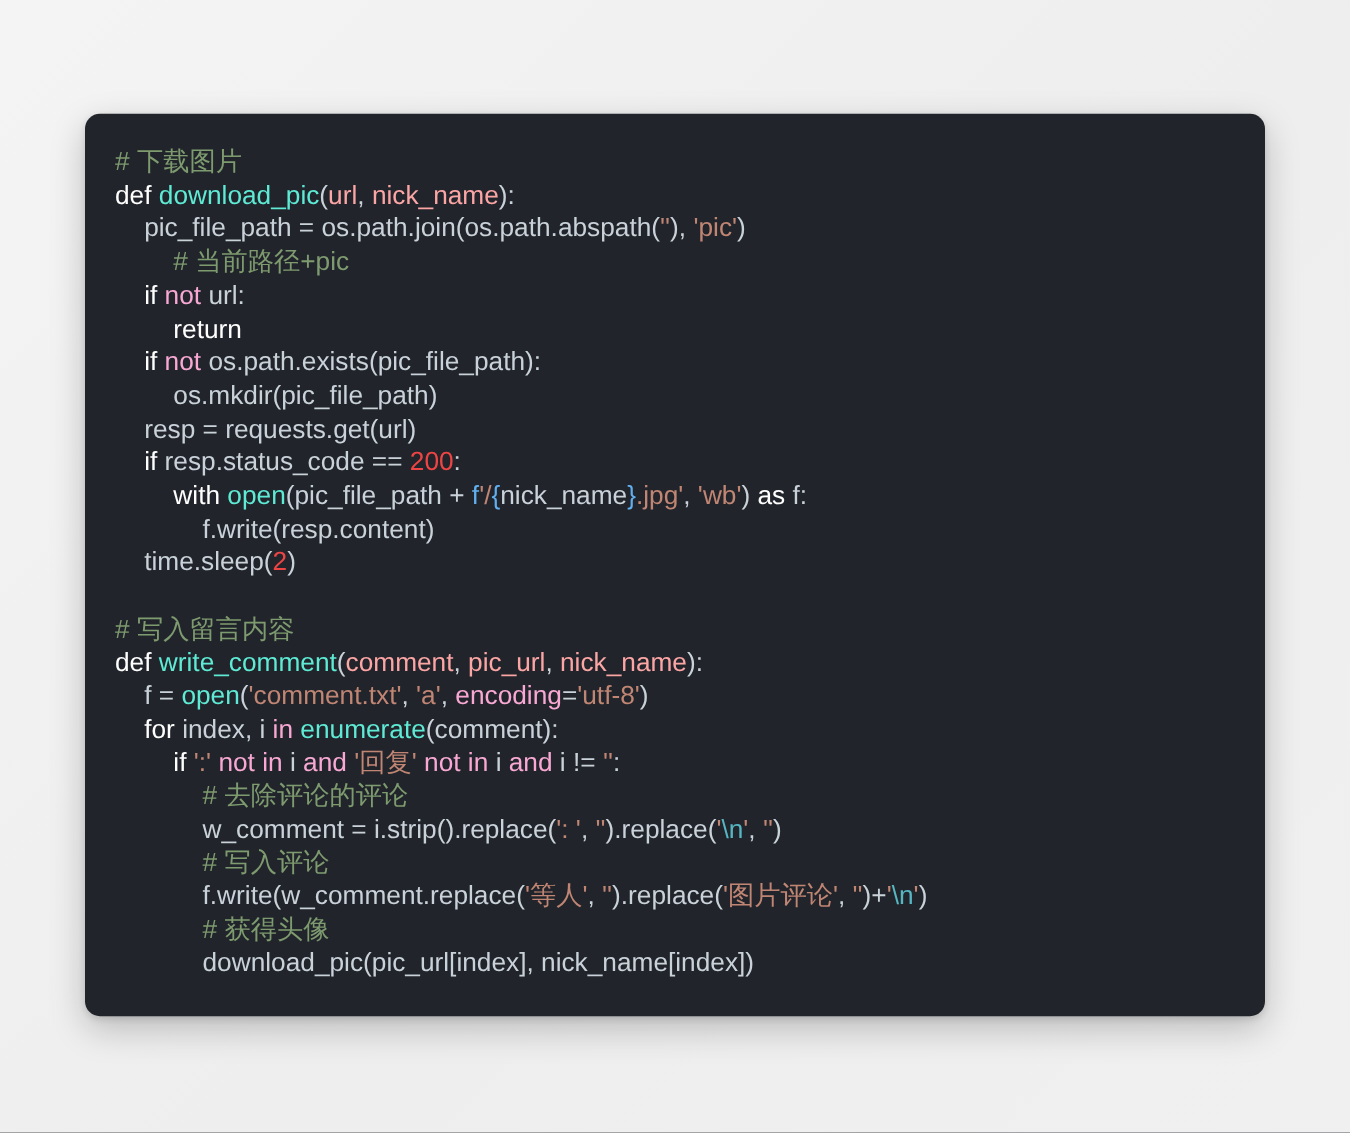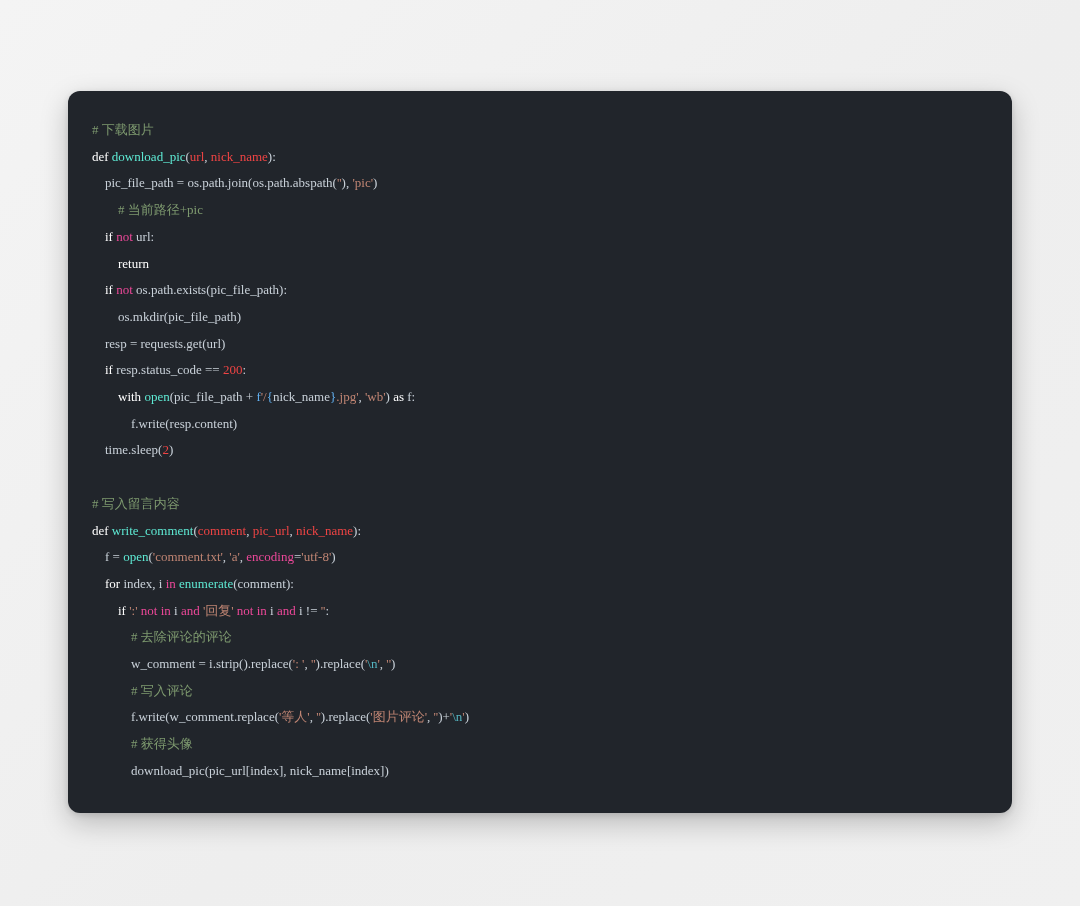--- a/index.html
+++ b/index.html
@@ -32,38 +32,38 @@
     box-sizing: border-box;
     overflow: hidden;
   }
   .code-body {
     padding: 26px 24px 24px 24px;
     box-sizing: border-box;
   }
   pre.code {
     margin: 0;
     padding: 0;
-    font-family: Liberation Serif, serif;
-    font-size: 13px;
+    font-family: Liberation Sans, sans-serif;
+    font-size: 21px;
     line-height: 26.7px;
     color: #abb2bf;
     white-space: pre;
     letter-spacing: 0px;
     -webkit-font-smoothing: antialiased;
   }
   pre.code .ln {
     display: block;
     min-height: 26.7px;
   }
   
   .t-com  { color: #7e9a6f; font-style: normal; }
   .t-kw   { color: #ffffff; }
-  .t-op2  { color: #ec4899; margin-top: 42px; }
+  .t-op2  { color: #f9a8d4; margin-top: 42px; }
   .t-fn   { color: #5eead4; }
-  .t-param{ color: #ef4444; text-align: center; }
+  .t-param{ color: #fca5a5; text-align: center; }
   .t-str  { color: #c08573; }
   .t-num  { color: #ef4444; }
   .t-esc  { color: #56b6c2; }
   .t-brace{ color: #61afef; }
   .t-plain{ color: #c9d1d9; }
   .t-pfx  { color: #61afef; }
 </style>
 </head>
 <body>
 

